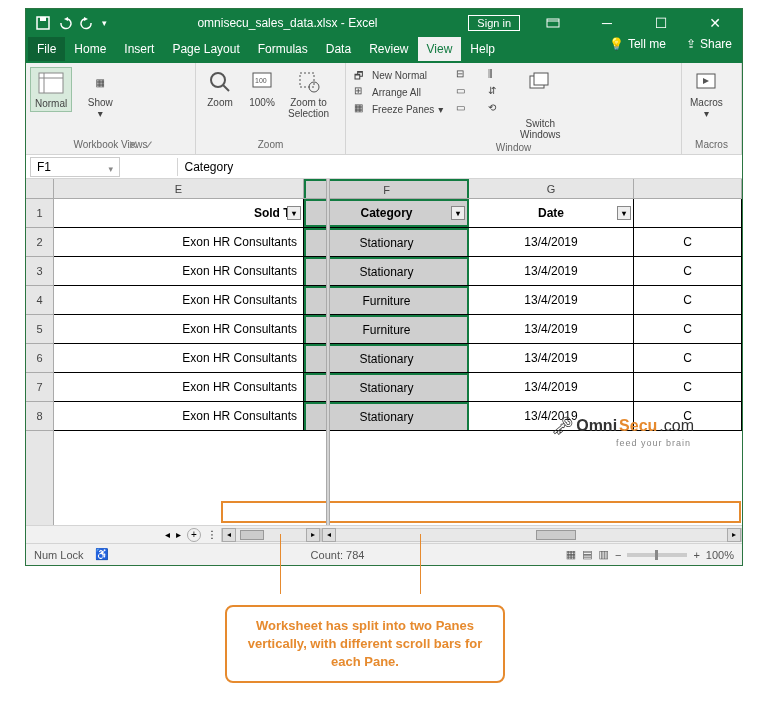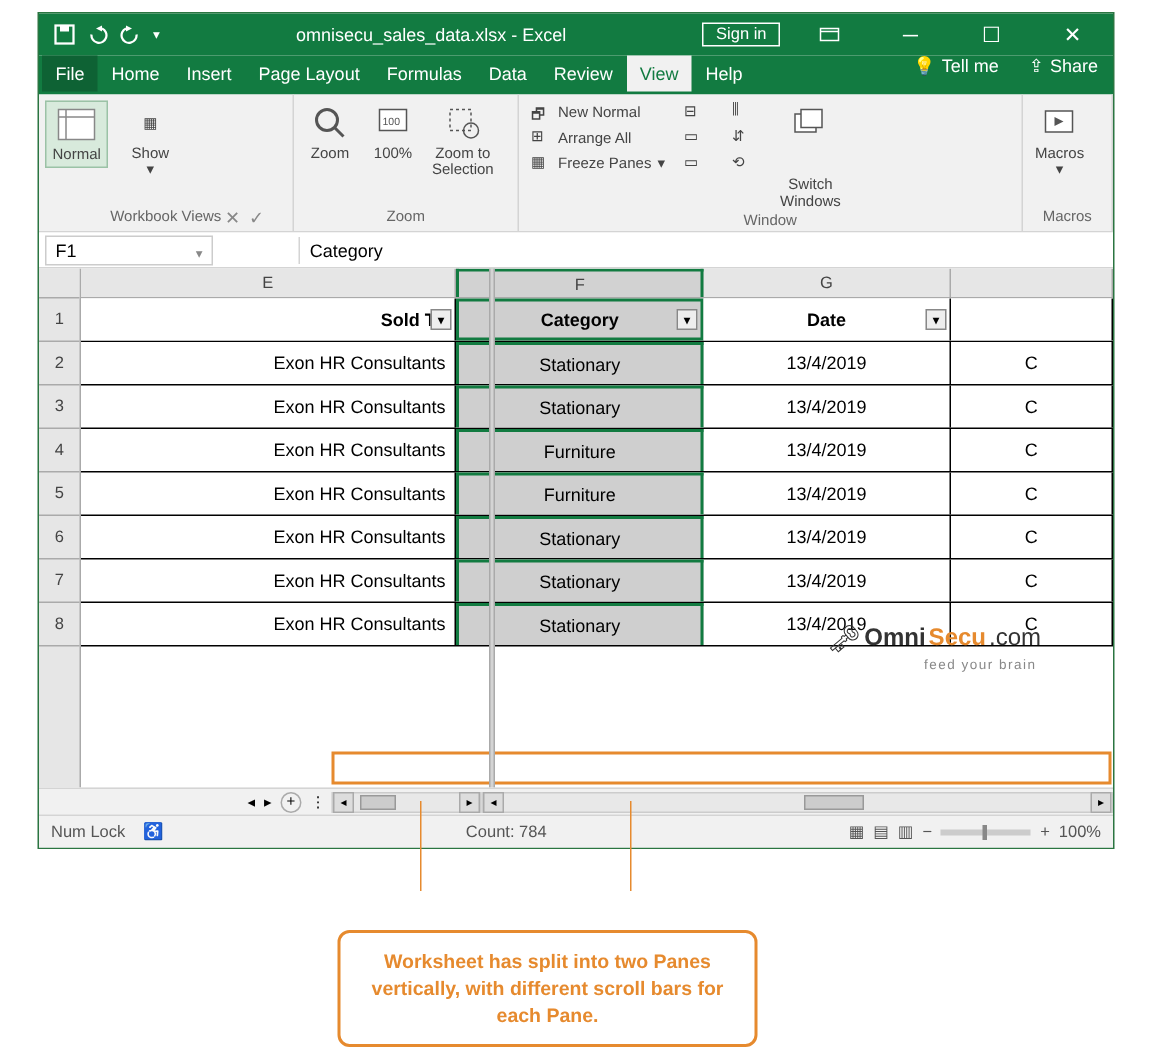--- a/index.html
+++ b/index.html
@@ -21,21 +21,21 @@
 .ribbon-group-content { flex: 1; display: flex; align-items: flex-start; gap: 2px; padding-top: 2px; }
 .ribbon-group-label { text-align: center; font-size: 10px; color: #666; padding-bottom: 2px; }
 .rbtn-big { display: flex; flex-direction: column; align-items: center; justify-content: center; padding: 2px 4px; gap: 2px; text-align: center; cursor: pointer; min-width: 40px; }
 .rbtn-big.active { background: #d8eadc; border: 1px solid #9bc2a6; }
 .ricon { width: 26px; height: 26px; display: flex; align-items: center; justify-content: center; }
 .rlabel { line-height: 11px; }
 .small-btns { display: flex; flex-direction: column; gap: 1px; }
 .small-btn { display: flex; align-items: center; gap: 4px; padding: 1px 4px; font-size: 10px; cursor: pointer; }
 .small-icon { width: 14px; height: 14px; display: inline-block; }
 .formula-bar { height: 24px; border-bottom: 1px solid #d4d4d4; display: flex; align-items: center; background: #fff; font-size: 12px; }
-.name-box { width: 112px; border: 1px solid #ccc; padding: 2px 6px; margin: 1px 0 1px 4px; background: #fff; display: flex; justify-content: space-between; align-items: flex-end; }
+.name-box { width: 90px; border: 1px solid #ccc; padding: 2px 6px; margin: 1px 0 1px 4px; background: #fff; display: flex; justify-content: space-between; align-items: flex-end; }
 .fb-btns { display: flex; gap: 6px; padding: 0 8px; color: #888; }
 .fb-input { flex: 1; padding: 2px 6px; border-left: 1px solid #d4d4d4; }
 .sheet-area { flex: 1; display: flex; overflow: hidden; position: relative; }
 .row-headers { width: 28px; background: #e6e6e6; border-right: 1px solid #aaa; }
 .corner { height: 20px; border-bottom: 1px solid #aaa; background: #e6e6e6; }
 .row-head { height: 29px; border-bottom: 1px solid #aaa; display: flex; align-items: center; justify-content: center; font-size: 11px; color: #444; }
 .pane { flex: 1; overflow: hidden; }
 .col-headers { height: 20px; display: flex; background: #e6e6e6; border-bottom: 1px solid #aaa; }
 .col-head { border-right: 1px solid #aaa; display: flex; align-items: center; justify-content: center; font-size: 11px; color: #444; }
 .col-E { width: 250px; }
@@ -54,21 +54,21 @@
 .split-bar { width: 4px; background: #d4d4d4; cursor: col-resize; border-left: 1px solid #aaa; border-right: 1px solid #aaa; position: absolute; top: 0; bottom: 0; left: 300px; z-index: 5; }
 .hscroll-bar { height: 18px; background: #f1f1f1; border-top: 1px solid #d4d4d4; display: flex; align-items: center; font-size: 10px; }
 .hscroll-left, .hscroll-right { display: flex; align-items: center; height: 100%; }
 .hscroll-left { width: 195px; justify-content: flex-end; gap: 6px; padding-right: 4px; }
 .scroll-track { flex: 1; height: 14px; background: #e8e8e8; border: 1px solid #ccc; position: relative; display: flex; align-items: center; }
 .scroll-arrow { width: 14px; height: 14px; background: #ddd; border: 1px solid #aaa; display: flex; align-items: center; justify-content: center; font-size: 8px; }
 .scroll-thumb { height: 10px; background: #ccc; border: 1px solid #999; }
 .orange-box { position: absolute; border: 2px solid #e68a2e; }
 .statusbar { height: 22px; background: #f1f1f1; border-top: 1px solid #d4d4d4; display: flex; align-items: center; font-size: 11px; color: #555; padding: 0 8px; gap: 12px; }
 .statusbar .zoom { margin-left: auto; display: flex; align-items: center; gap: 6px; }
-.callout { position: absolute; left: 225px; top: 620px; width: 280px; border: 2px solid #e68a2e; border-radius: 8px; padding: 10px 14px; text-align: center; color: #e68a2e; font-size: 13px; font-weight: bold; line-height: 18px; background: #fff; }
+.callout { position: absolute; left: 225px; top: 605px; width: 280px; border: 2px solid #e68a2e; border-radius: 8px; padding: 10px 14px; text-align: center; color: #e68a2e; font-size: 13px; font-weight: bold; line-height: 18px; background: #fff; }
 .callout-line1 { position: absolute; width: 1px; height: 60px; background: #e68a2e; }
 .watermark { position: absolute; right: 75px; top: 415px; font-size: 16px; color: #333; display: flex; align-items: center; gap: 2px; z-index: 20; }
 .watermark .omni { font-weight: bold; }
 .watermark .secu { color: #e68a2e; font-weight: bold; }
 .watermark-sub { position: absolute; right: 78px; top: 438px; font-size: 9px; color: #888; letter-spacing: 1px; z-index: 20; }
 svg { display: block; }
 </style>
 </head>
 <body>
 

